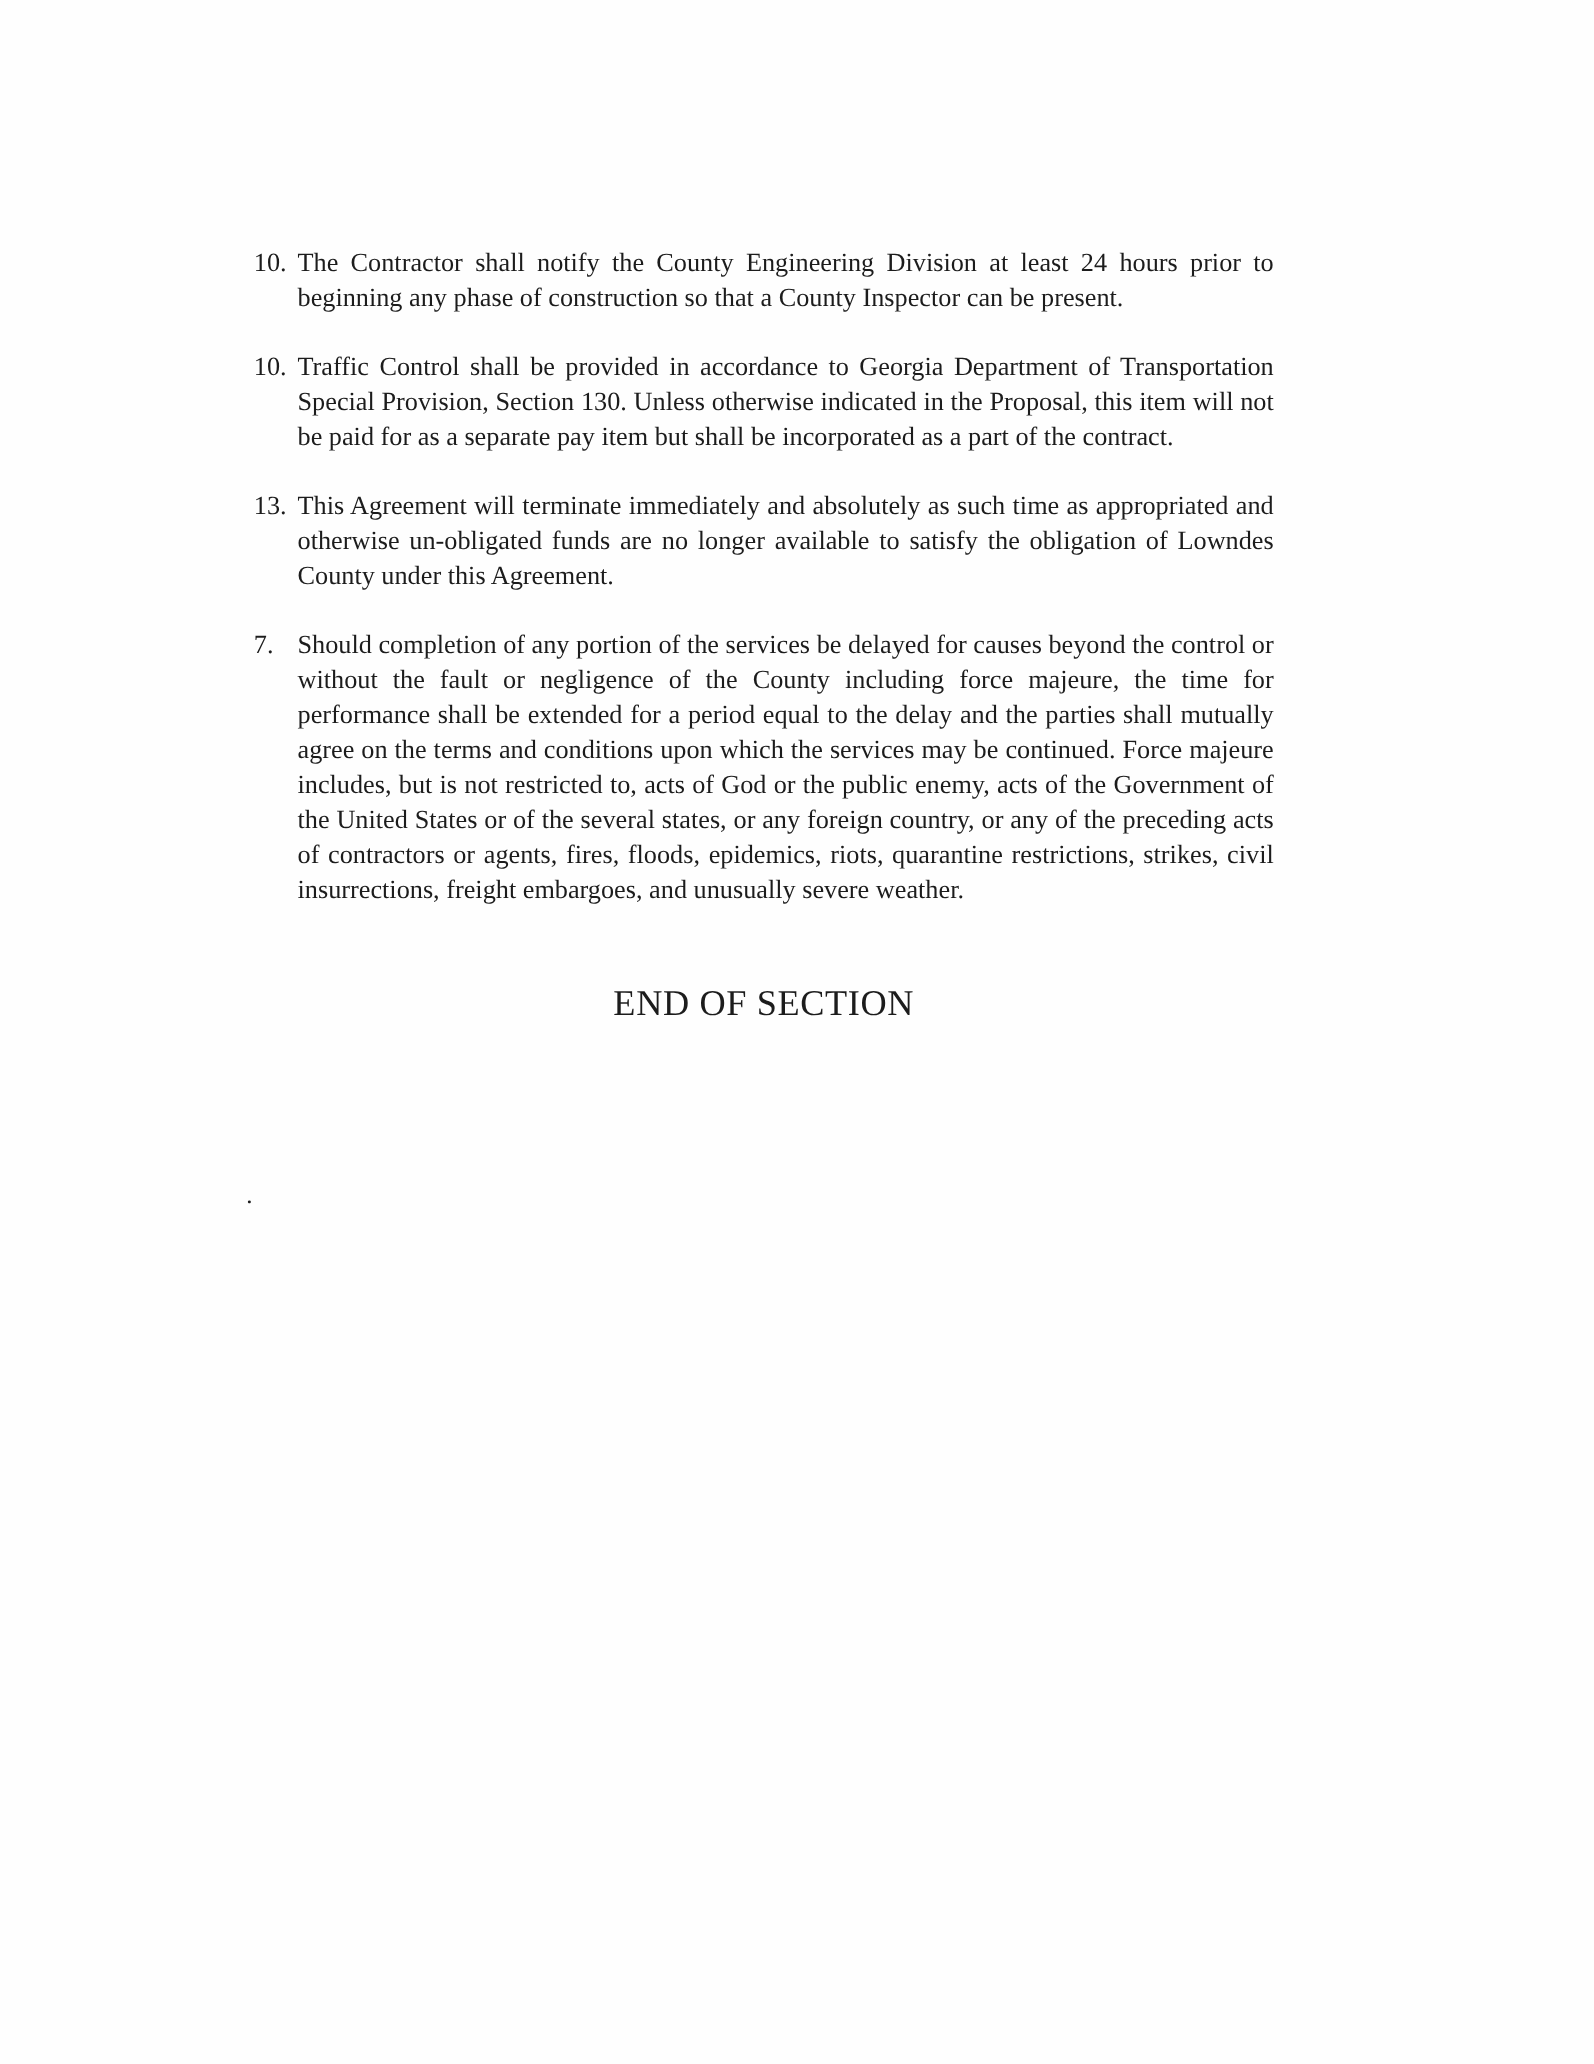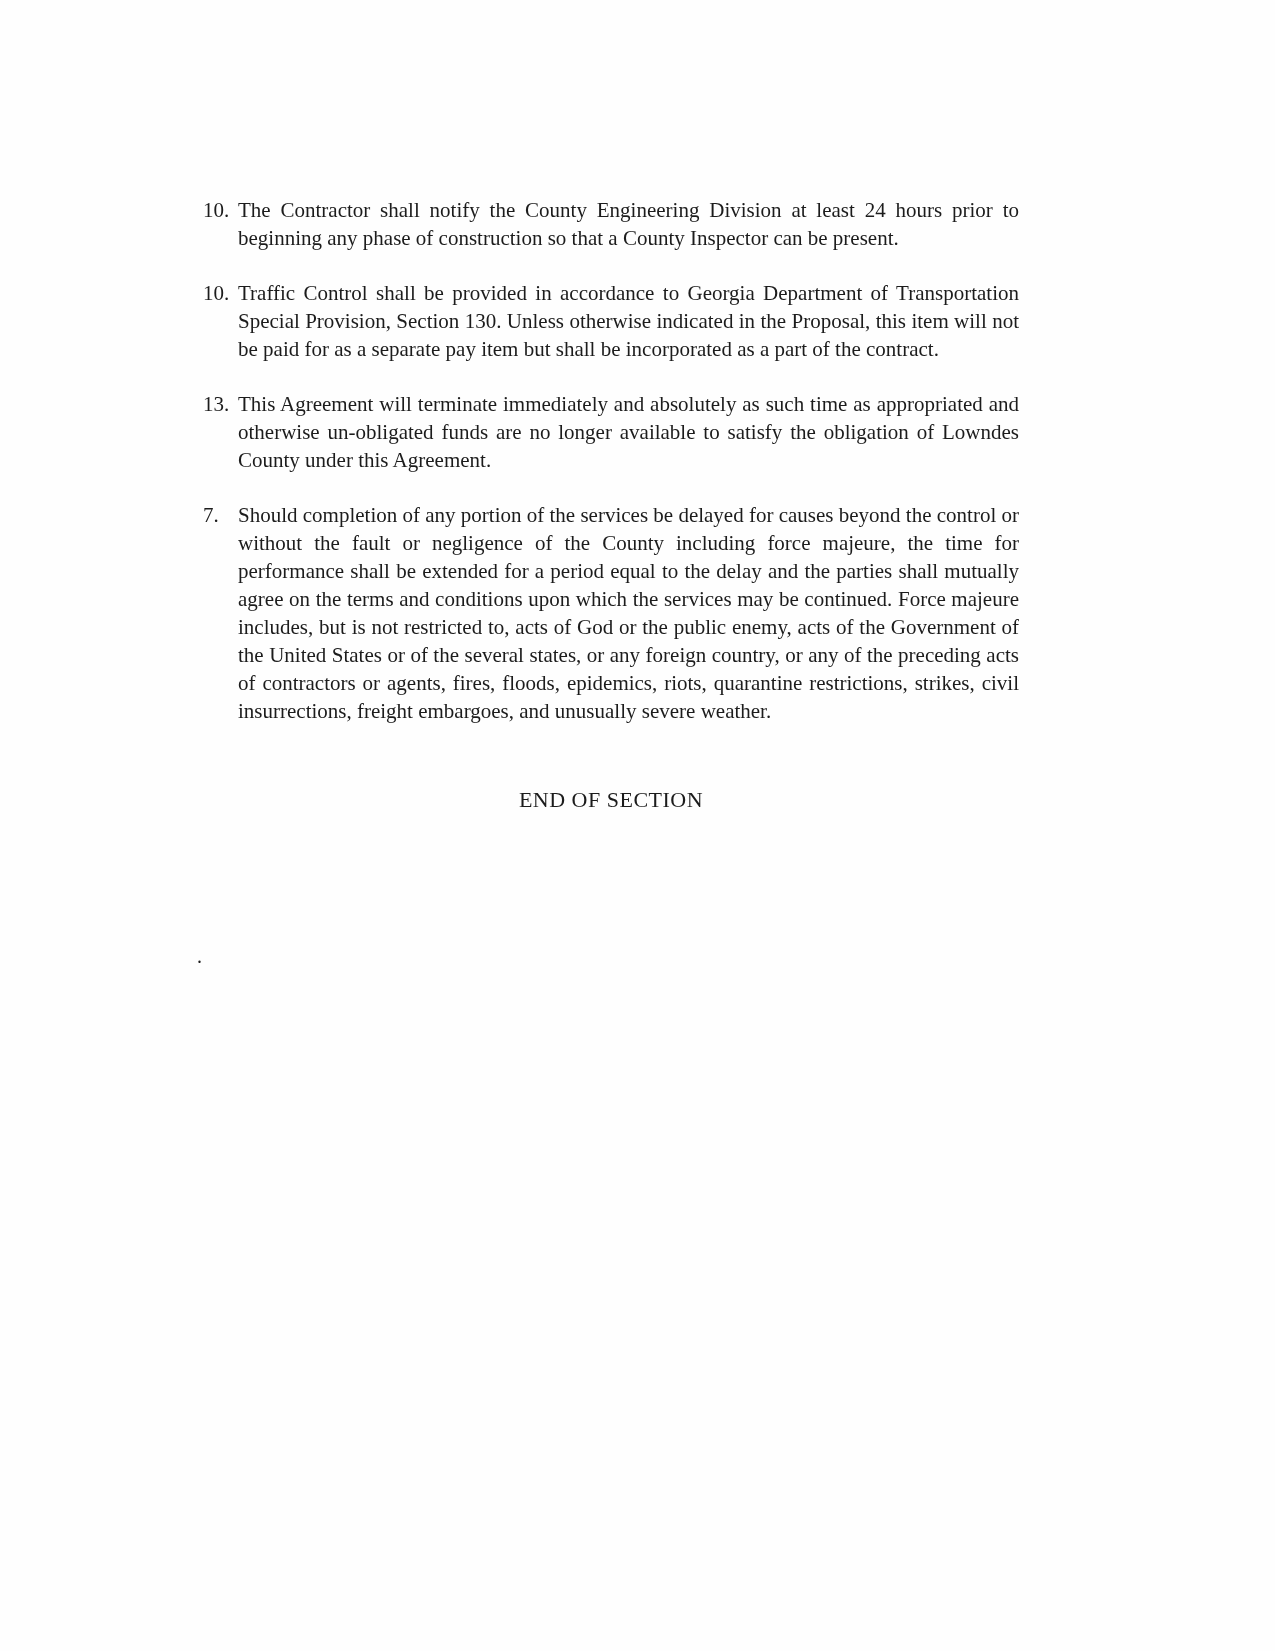--- a/index.html
+++ b/index.html
@@ -36,21 +36,21 @@
   }
   .body-text {
     margin: 0;
     width: 781px;
     text-align: justify;
   }
   .end-of-section {
     margin-top: 62px;
     width: 816px;
     text-align: center;
-    font-size: 22px;
+    font-size: 29px;
     letter-spacing: 0.5px;
   }
   .stray-dot {
     position: absolute;
     left: 197px;
     top: 946px;
     font-size: 20px;
     line-height: 20px;
   }
 </style>

